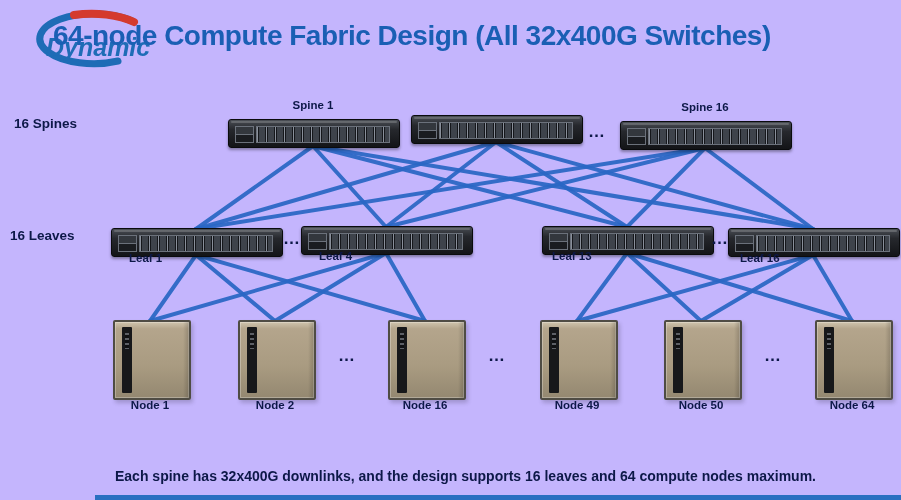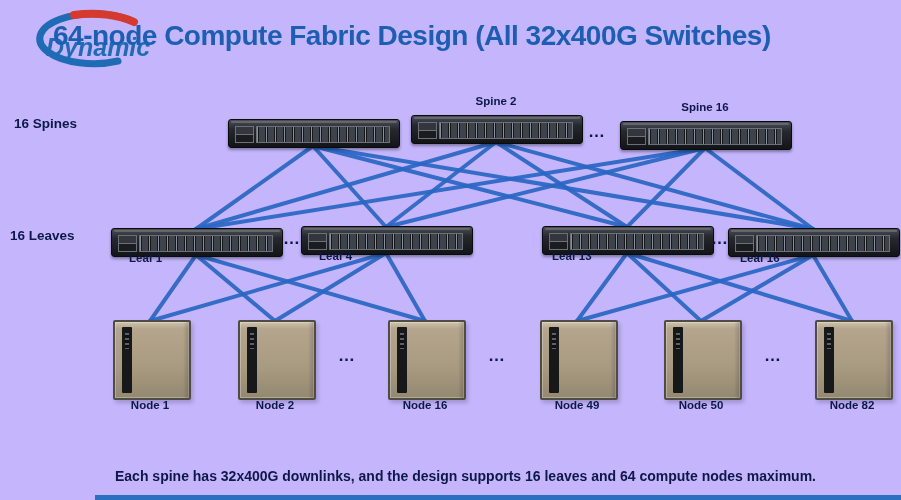--- a/index.html
+++ b/index.html
@@ -82,21 +82,21 @@
     <path d="M120 16 A54 25 0 1 0 106 56" fill="none" stroke="#1e6cb6" stroke-width="7" stroke-linecap="round"></path>
     <path d="M62 10 A56 24 0 0 1 122 17" fill="none" stroke="#d43a2e" stroke-width="8" stroke-linecap="round"></path>
     <text x="34" y="51" font-style="italic" font-weight="bold" font-size="25" fill="#1e6cb6">Dynamic</text>
   </svg>
 
   <div class="page-title">64-node Compute Fabric Design (All 32x400G Switches)</div>
 
   <div class="row-label" style="left:14px;top:116px;">16 Spines</div>
   <div class="row-label" style="left:10px;top:228px;">16 Leaves</div>
 
-  <div class="dev-label ctr" style="left:411px;top:95px;width:170px;">Spine 2</div>
+  <div class="dev-label ctr" style="left:228px;top:99px;width:170px;">Spine 1</div>
   <div class="dev-label ctr" style="left:620px;top:101px;width:170px;">Spine 16</div>
 
   <div class="switch" style="left:228px;top:119px;">
       <div class="mgmt"></div>
       <div class="ports"></div>
     </div>
   <div class="switch" style="left:411px;top:115px;">
       <div class="mgmt"></div>
       <div class="ports"></div>
     </div>
@@ -158,20 +158,20 @@
 
   <div class="dots" style="left:338px;top:346px;">…</div>
   <div class="dots" style="left:488px;top:346px;">…</div>
   <div class="dots" style="left:764px;top:346px;">…</div>
 
   <div class="node-label" style="left:113px;top:399px;">Node 1</div>
   <div class="node-label" style="left:238px;top:399px;">Node 2</div>
   <div class="node-label" style="left:388px;top:399px;">Node 16</div>
   <div class="node-label" style="left:540px;top:399px;">Node 49</div>
   <div class="node-label" style="left:664px;top:399px;">Node 50</div>
-  <div class="node-label" style="left:815px;top:399px;">Node 82</div>
+  <div class="node-label" style="left:815px;top:399px;">Node 64</div>
 
 
   <div class="footnote">Each spine has 32x400G downlinks, and the design supports 16 leaves and 64 compute nodes maximum.</div>
 
   <div class="bottom-bar"></div>
 
 </div>
 
 </body></html>

